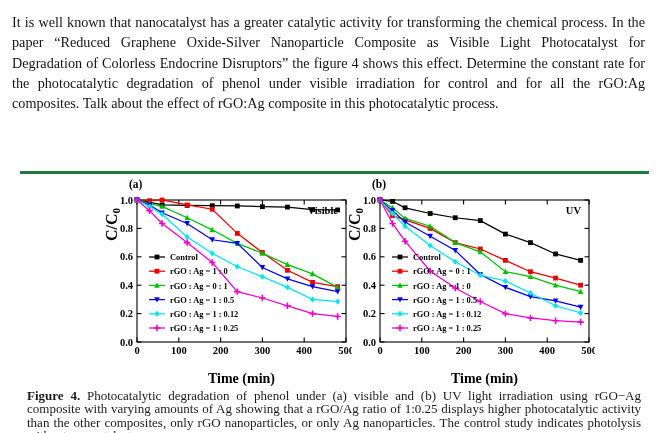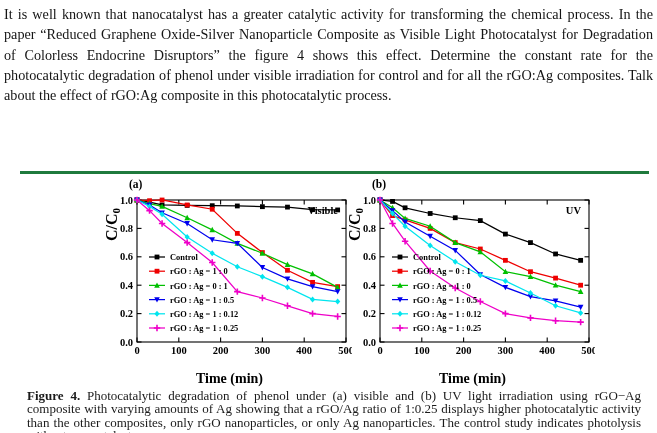--- a/index.html
+++ b/index.html
@@ -23,21 +23,21 @@
     top: 4px;
     width: 649px;
   }
   #question-text {
     font-family: "Liberation Serif", serif;
     font-size: 14.2px;
     line-height: 20.3px;
     text-align: justify;
     text-justify: inter-word;
     color: #141414;
-    margin: 0;
+    margin: 8px;
   }
 
   
   #figure-block {
     position: absolute;
     left: 0;
     top: 166px;
     width: 657px;
     height: 267px;
   }
@@ -92,21 +92,21 @@
   }
   .ylabel sub {
     font-size: 11px;
     vertical-align: baseline;
     position: relative;
     top: 3px;
   }
 
   .xlabel {
     position: absolute;
-    left: 0;
+    left: 12px;
     width: 245px;
     top: 178px;
     text-align: center;
     font-family: "Liberation Serif", serif;
     font-weight: bold;
     font-size: 14px;
     color: #000;
   }
 
   .plot-svg { position: absolute; left: 0; top: 0; }

